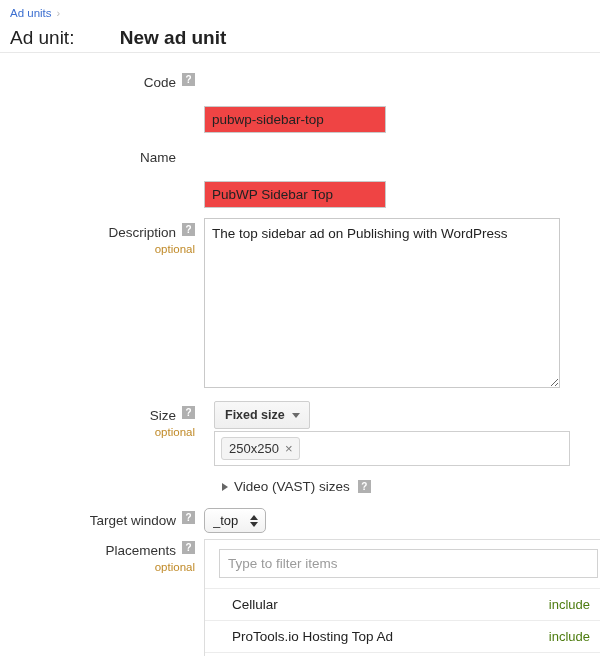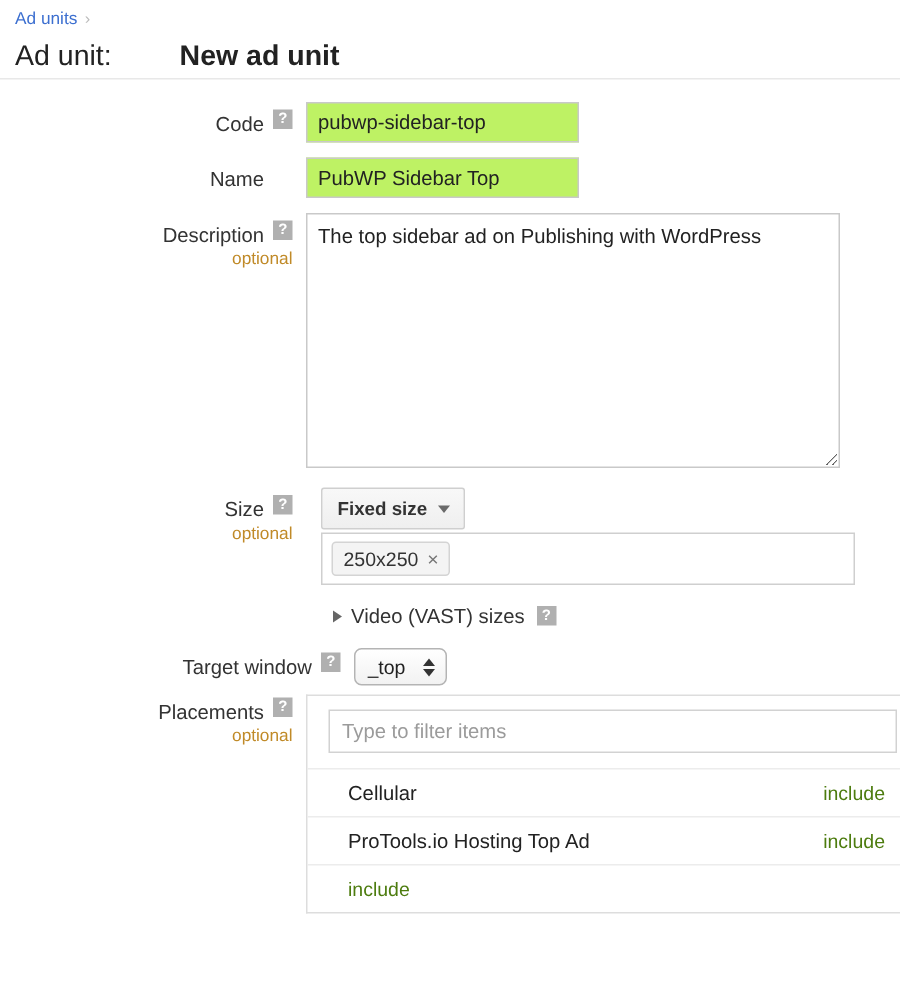--- a/index.html
+++ b/index.html
@@ -112,24 +112,25 @@
     min-width: 0;
   }
 
   
   .text-input {
     font-family: "Liberation Sans", sans-serif;
     font-size: 13.5px;
     color: #222222;
     padding: 5px 7px;
     border: 1px solid #c9c9c9;
-    background: #bef264;
+    background: #ef4444;
     box-sizing: border-box;
     outline: none;
     border-radius: 0;
+    margin-top: 38px;
   }
   .input-code { width: 182px; }
   .input-name { width: 182px; }
 
   .textarea {
     font-family: "Liberation Sans", sans-serif;
     font-size: 13.5px;
     color: #222222;
     width: 356px;
     height: 170px;
@@ -371,21 +372,21 @@
       </div>
       <div class="vast-row">
         <span class="tri-right"></span>
         <span class="vast-label">Video (VAST) sizes</span>
         <span class="help-icon" style="top:0;margin-left:2px;">?</span>
       </div>
     </div>
   </div>
 
   <div class="row" style="margin-top:14px;margin-bottom:6px;">
-    <div class="label-col" style="padding-top:4px;margin-left:32px;">
+    <div class="label-col" style="padding-top:4px;">
       <span class="label-text">Target window</span><span class="help-icon">?</span>
     </div>
     <div class="field-col">
       <span class="select-wrap">
         <select class="native-select">
           <option>_top</option>
         </select>
         <span class="stepper">
           <span class="up"></span>
             <span class="down"></span>

